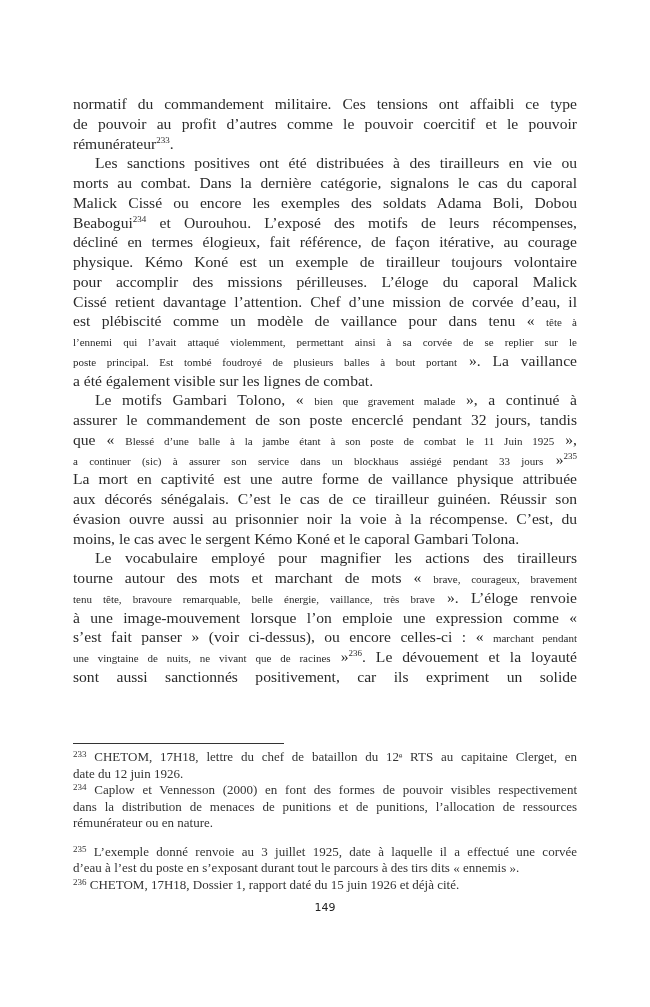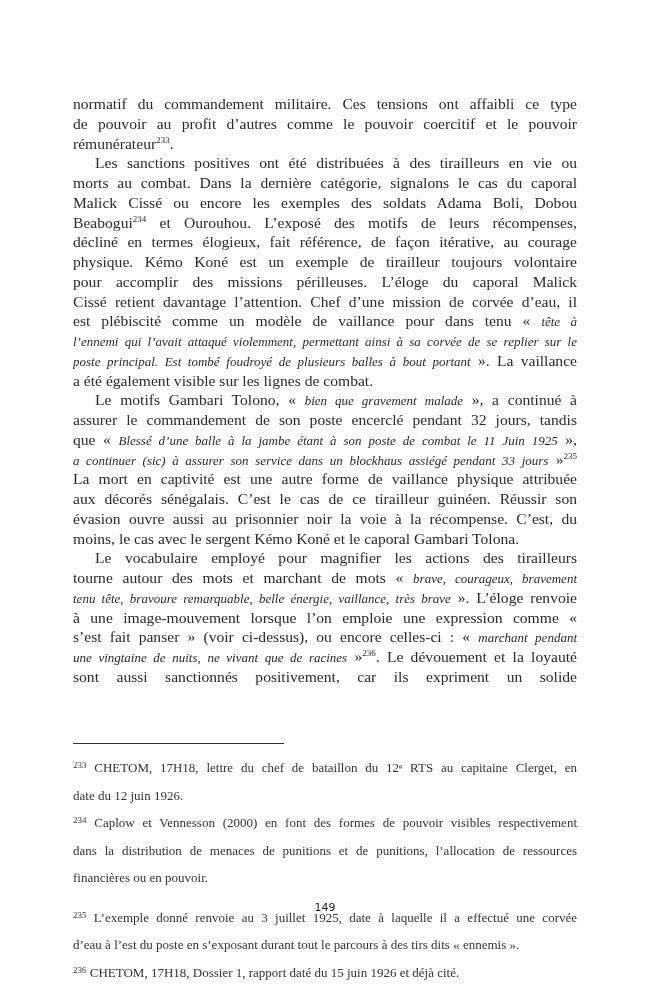--- a/index.html
+++ b/index.html
@@ -6,29 +6,29 @@
   body { width: 650px; height: 1007px; position: relative; overflow: hidden; }
   .page { position: absolute; left: 0; top: 4px; width: 650px; height: 1007px; background: #fff; }
   .body-text {
     position: absolute; left: 73px; top: 90px; width: 504px;
     font-family: "Liberation Serif", "DejaVu Serif", serif;
     font-size: 15.6px; line-height: 19.75px; color: #2a2a2a;
   }
   .ln { display: block; height: 19.75px; white-space: nowrap; text-align: justify; text-align-last: justify; overflow: hidden; }
   .ln.last { text-align-last: left; }
   .ln.indent { padding-left: 22px; }
-  .it { font-style: italic; font-size: 13px; }
+  .it { font-size: 11px; }
   sup { font-size: 9px; line-height: 0; vertical-align: 6px; }
   .rule { position: absolute; left: 73px; top: 739px; width: 211px; height: 0; border-top: 1px solid #333; }
   .notes {
     position: absolute; left: 73px; top: 745px; width: 504px;
     font-family: "Liberation Serif", "DejaVu Serif", serif;
     font-size: 13px; line-height: 16.5px; color: #333;
   }
-  .nl { display: block; height: 16.5px; white-space: nowrap; text-align: justify; text-align-last: justify; overflow: hidden; margin-top: 11px; }
+  .nl { display: block; height: 16.5px; white-space: nowrap; text-align: justify; text-align-last: justify; overflow: hidden; }
   .nl.last { text-align-last: left; }
   .gap { display: block; height: 12px; }
   .nnum { font-size: 9px; vertical-align: 4px; line-height: 0; }
   .pagenum {
     position: absolute; left: 0; width: 650px; top: 897px; text-align: center;
     font-family: "DejaVu Sans", "Liberation Sans", sans-serif; font-size: 11px; color: #222;
   }
 </style>
 </head>
 <body>
@@ -65,20 +65,20 @@
       <span class="ln"><span>s’est fait panser »   (voir ci-dessus), ou encore celles-ci : « </span><span class="it">marchant pendant</span></span>
       <span class="ln"><span class="it">une vingtaine de nuits,  ne vivant que de racines</span><span> »</span><sup>236</sup><span>. Le dévouement et la loyauté</span></span>
       <span class="ln"><span>sont aussi sanctionnés positivement, car ils expriment un solide</span></span>
     </div>
   <div class="rule"></div>
   <div class="notes" id="notes">
       <span class="nl"><span class="nnum">233</span> <span>CHETOM, 17H18, lettre du chef de bataillon du 12ᵉ RTS au capitaine Clerget, en</span></span>
       <span class="nl last"><span>date du 12 juin 1926.</span></span>
       <span class="nl"><span class="nnum">234</span> <span>Caplow et Vennesson (2000) en font des formes de pouvoir visibles respectivement</span></span>
       <span class="nl"><span>dans la distribution de menaces de punitions et de punitions, l’allocation de ressources</span></span>
-      <span class="nl last"><span>financières ou en pouvoir.</span></span>
+      <span class="nl last"><span>rémunérateur ou en nature.</span></span>
       <span class="gap"></span>
       <span class="nl"><span class="nnum">235</span> <span>L’exemple donné renvoie au 3 juillet 1925, date à laquelle il a effectué une corvée</span></span>
       <span class="nl last"><span>d’eau à l’est du poste en s’exposant durant tout le parcours à des tirs dits « ennemis ».</span></span>
       <span class="nl last"><span class="nnum">236</span> <span>CHETOM, 17H18, Dossier 1, rapport daté du 15 juin 1926 et déjà cité.</span></span>
     </div>
   <div class="pagenum">149</div>
 </div>
 
 </body></html>

